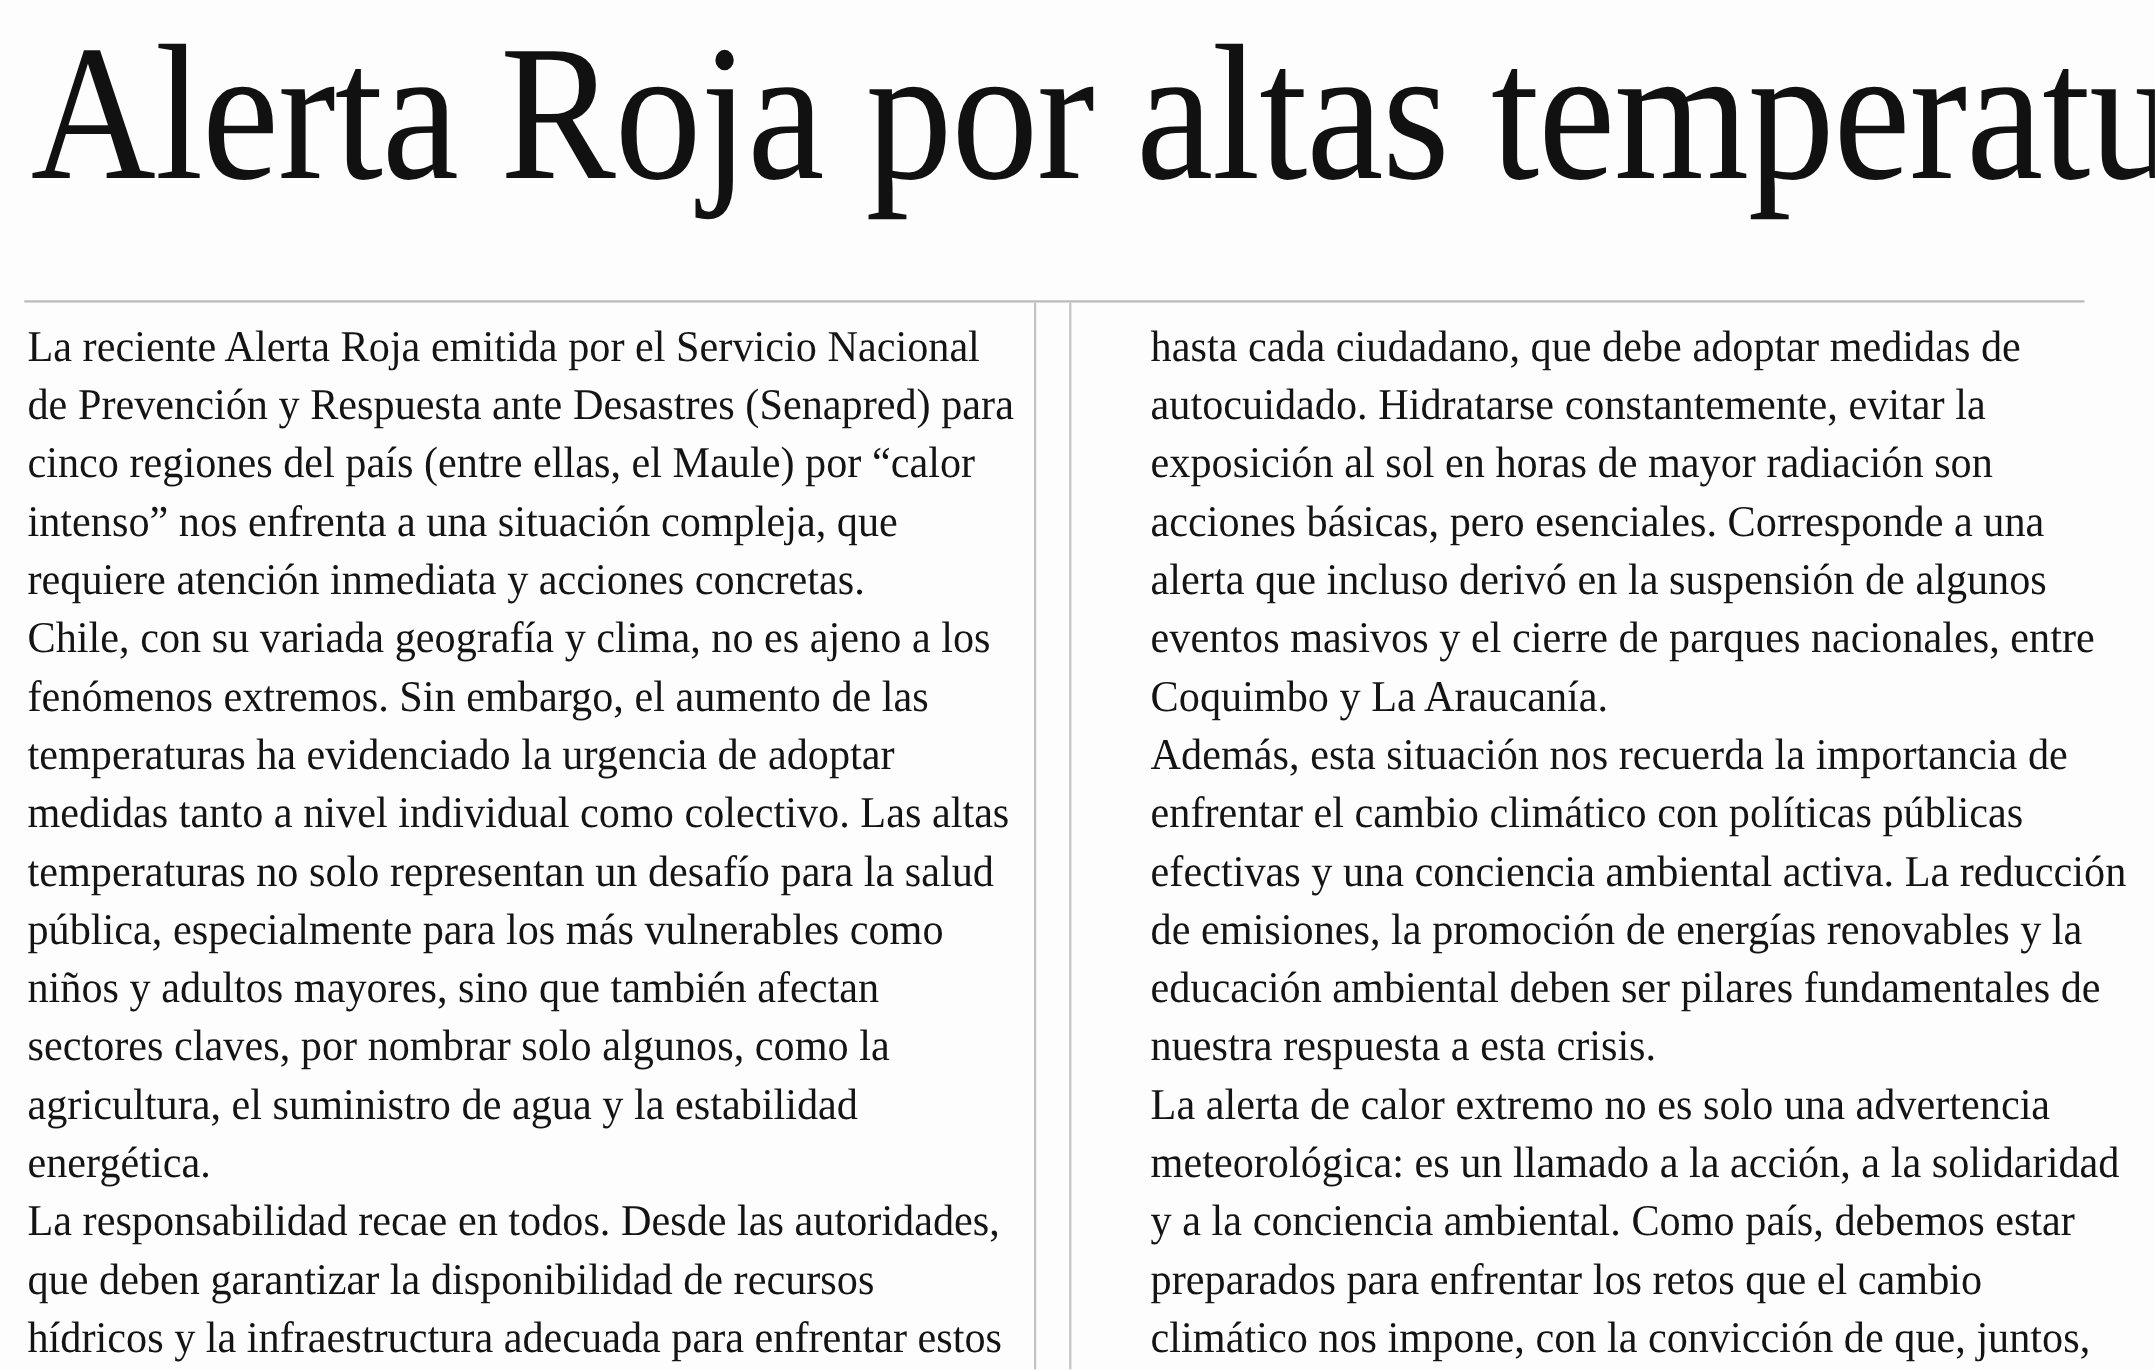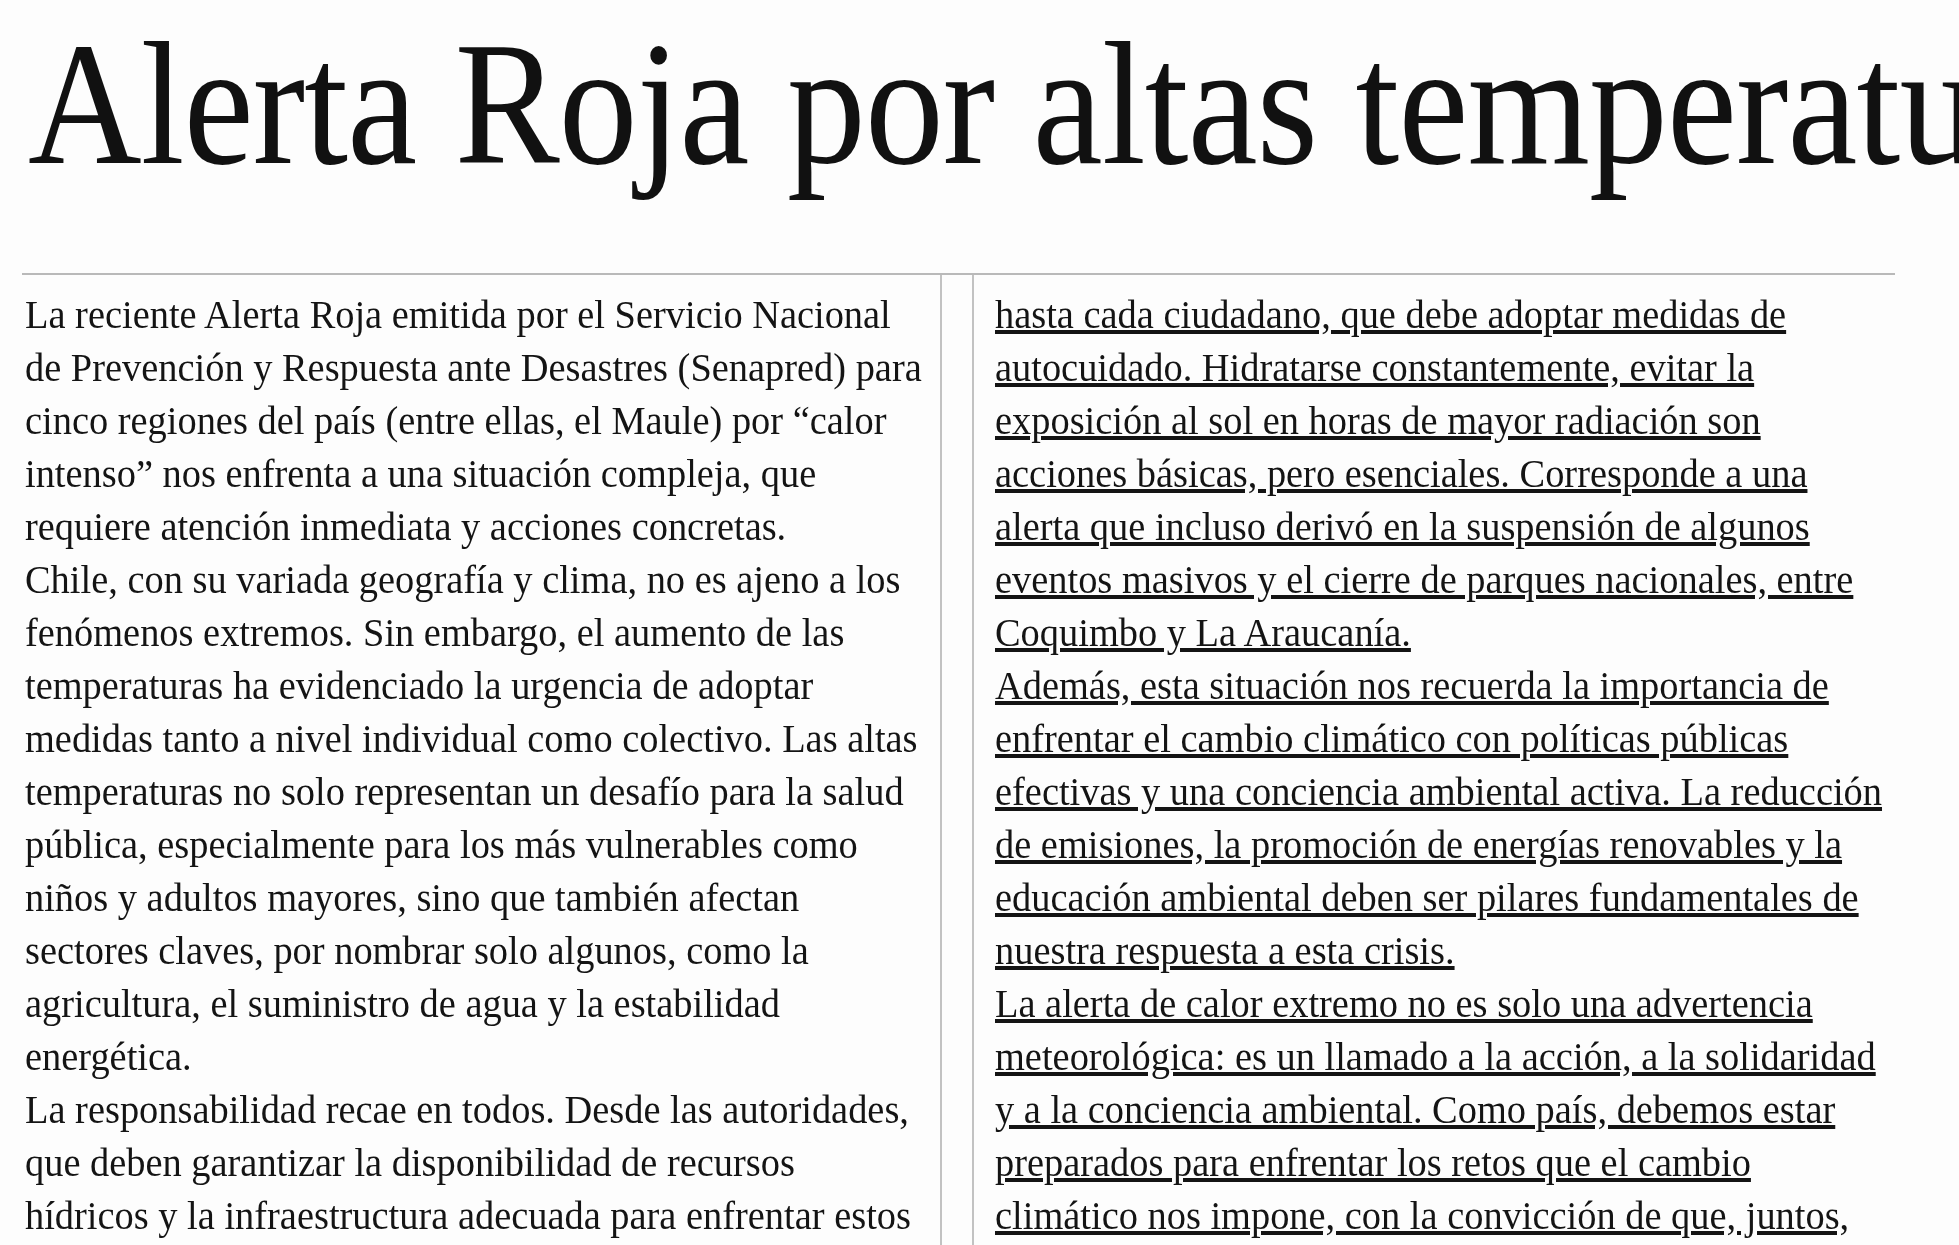--- a/index.html
+++ b/index.html
@@ -82,23 +82,22 @@
     position: absolute;
     top: 0;
     height: 970px;
     overflow: hidden;
   }
   .column.left {
     left: 25px;
     width: 900px;
   }
   .column.right {
-    left: 995px;
+    left: 1046px;
     width: 900px;
-    text-decoration: underline;
   }
 
   .para {
     margin: 0;
     font-size: 40px;
     line-height: 53px;
     text-align: left;
     color: #141414;
     transform: scaleX(0.96);
     transform-origin: left top;

